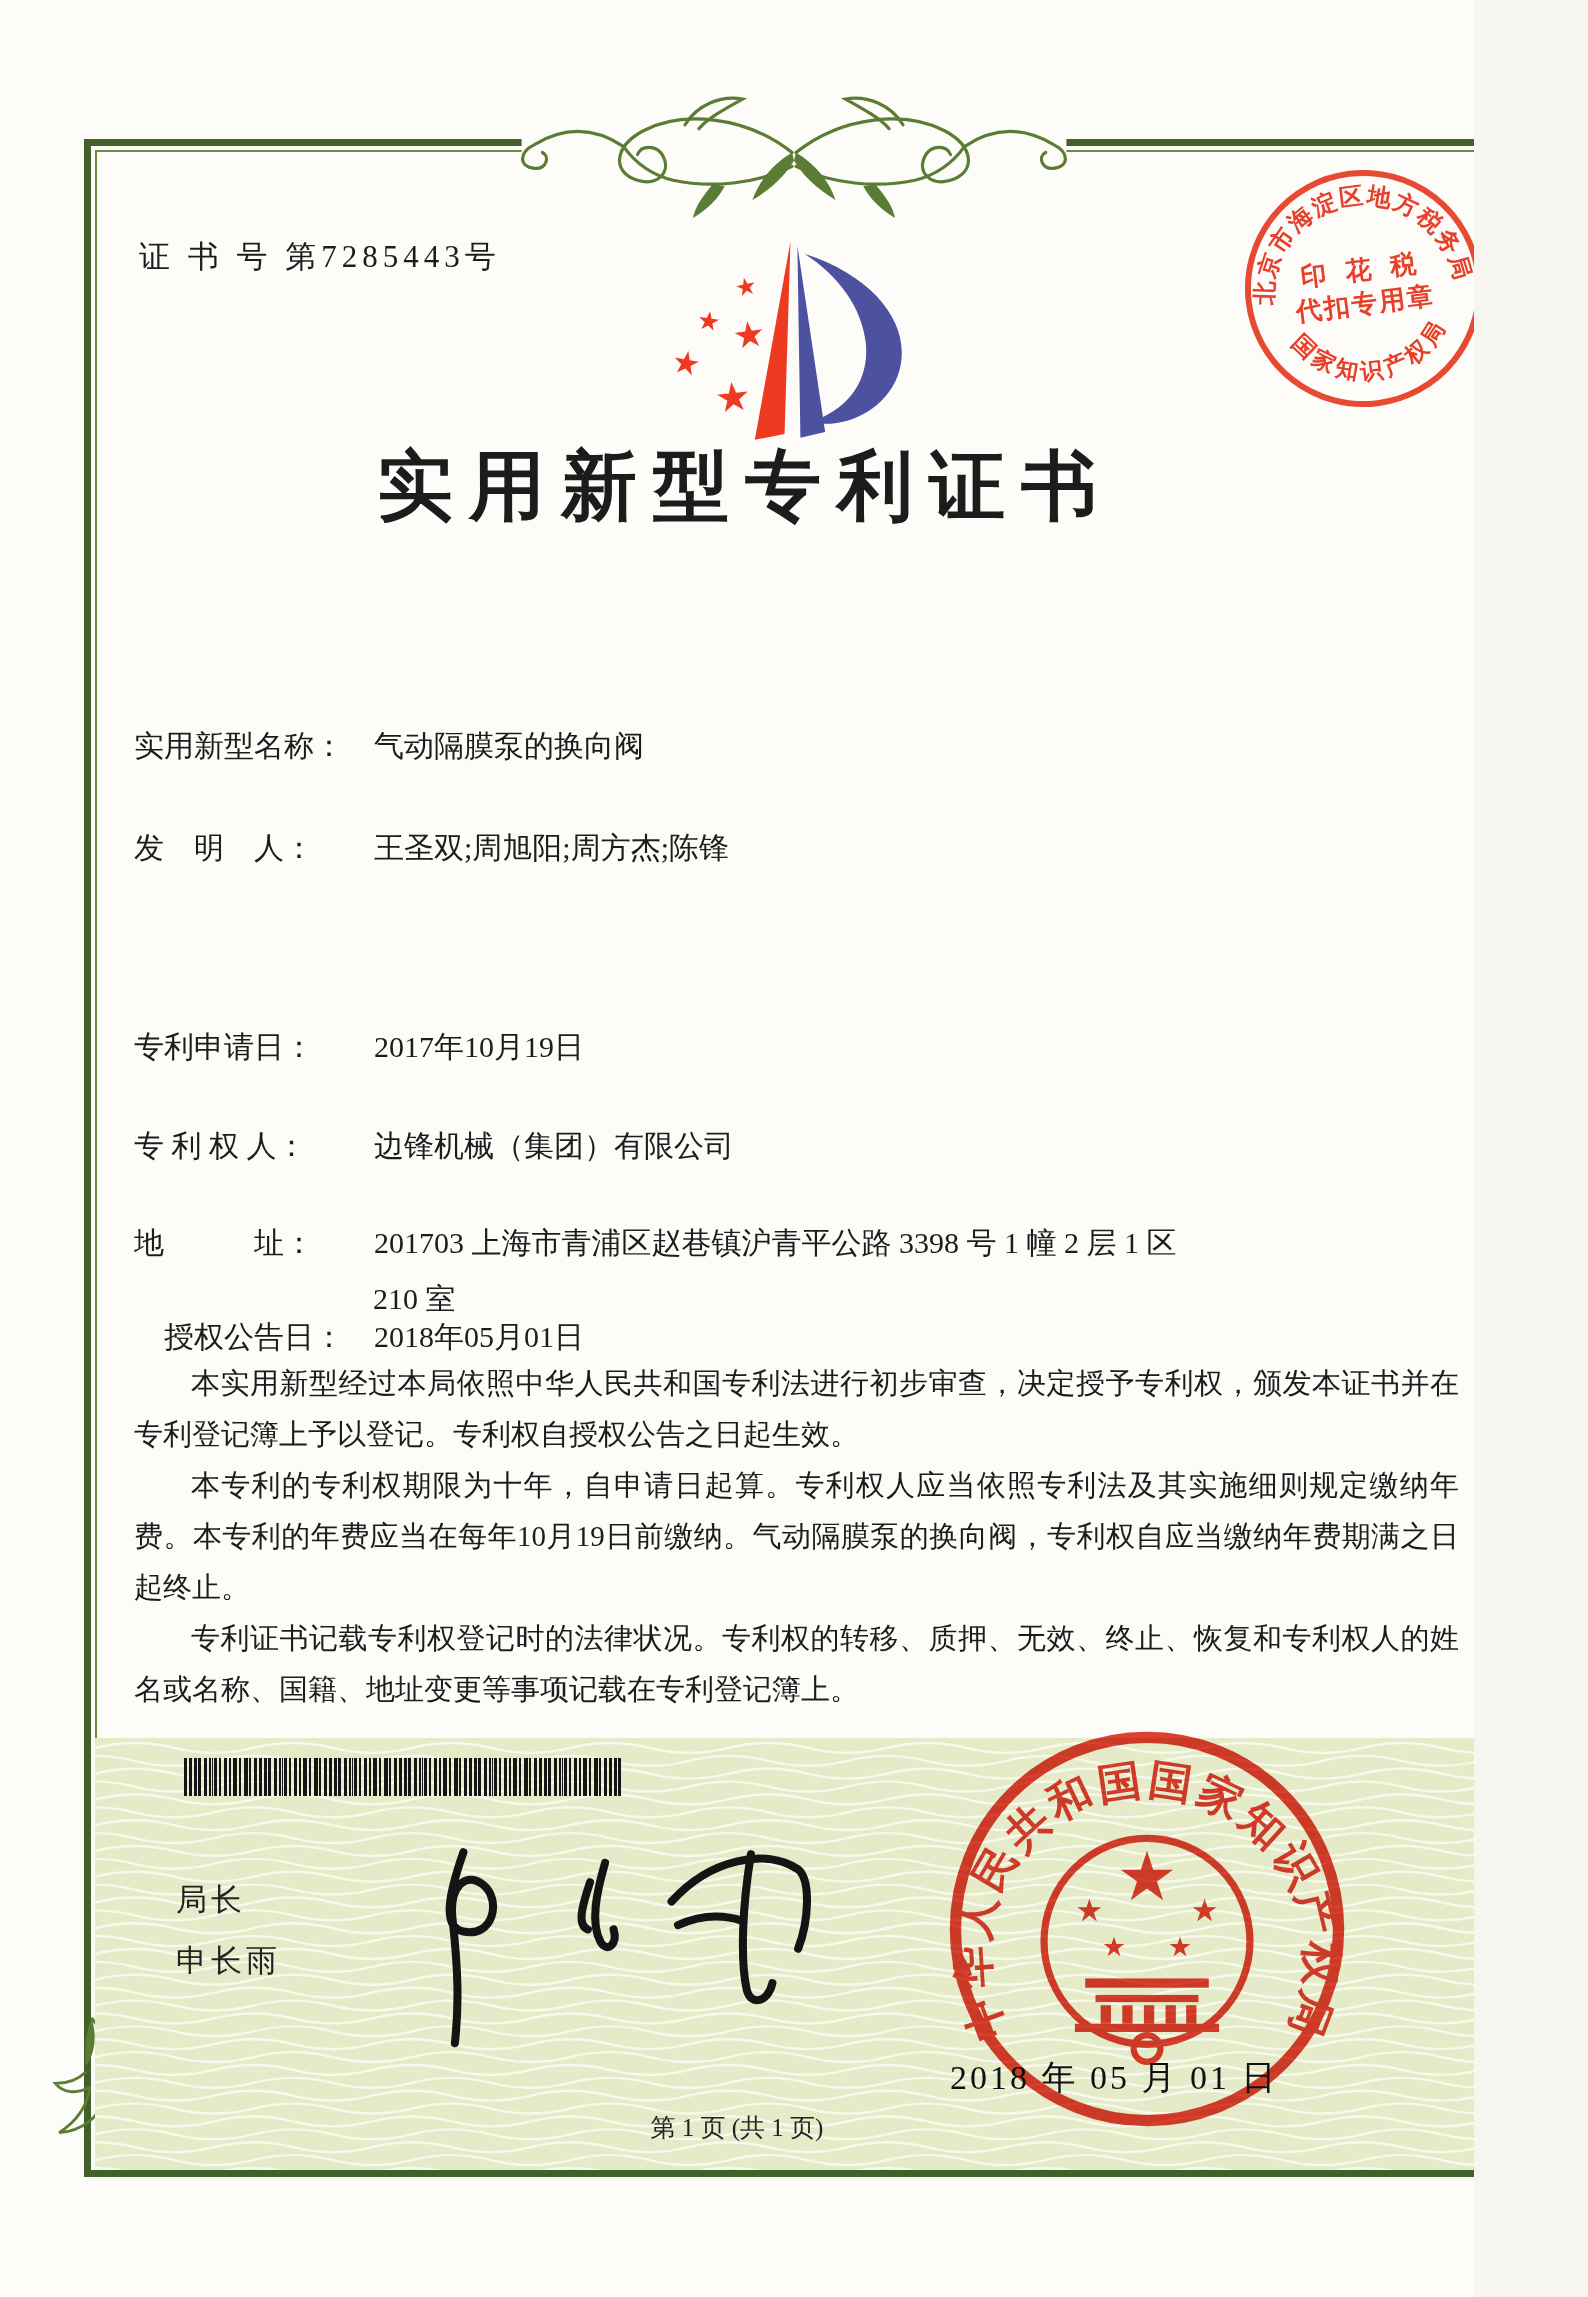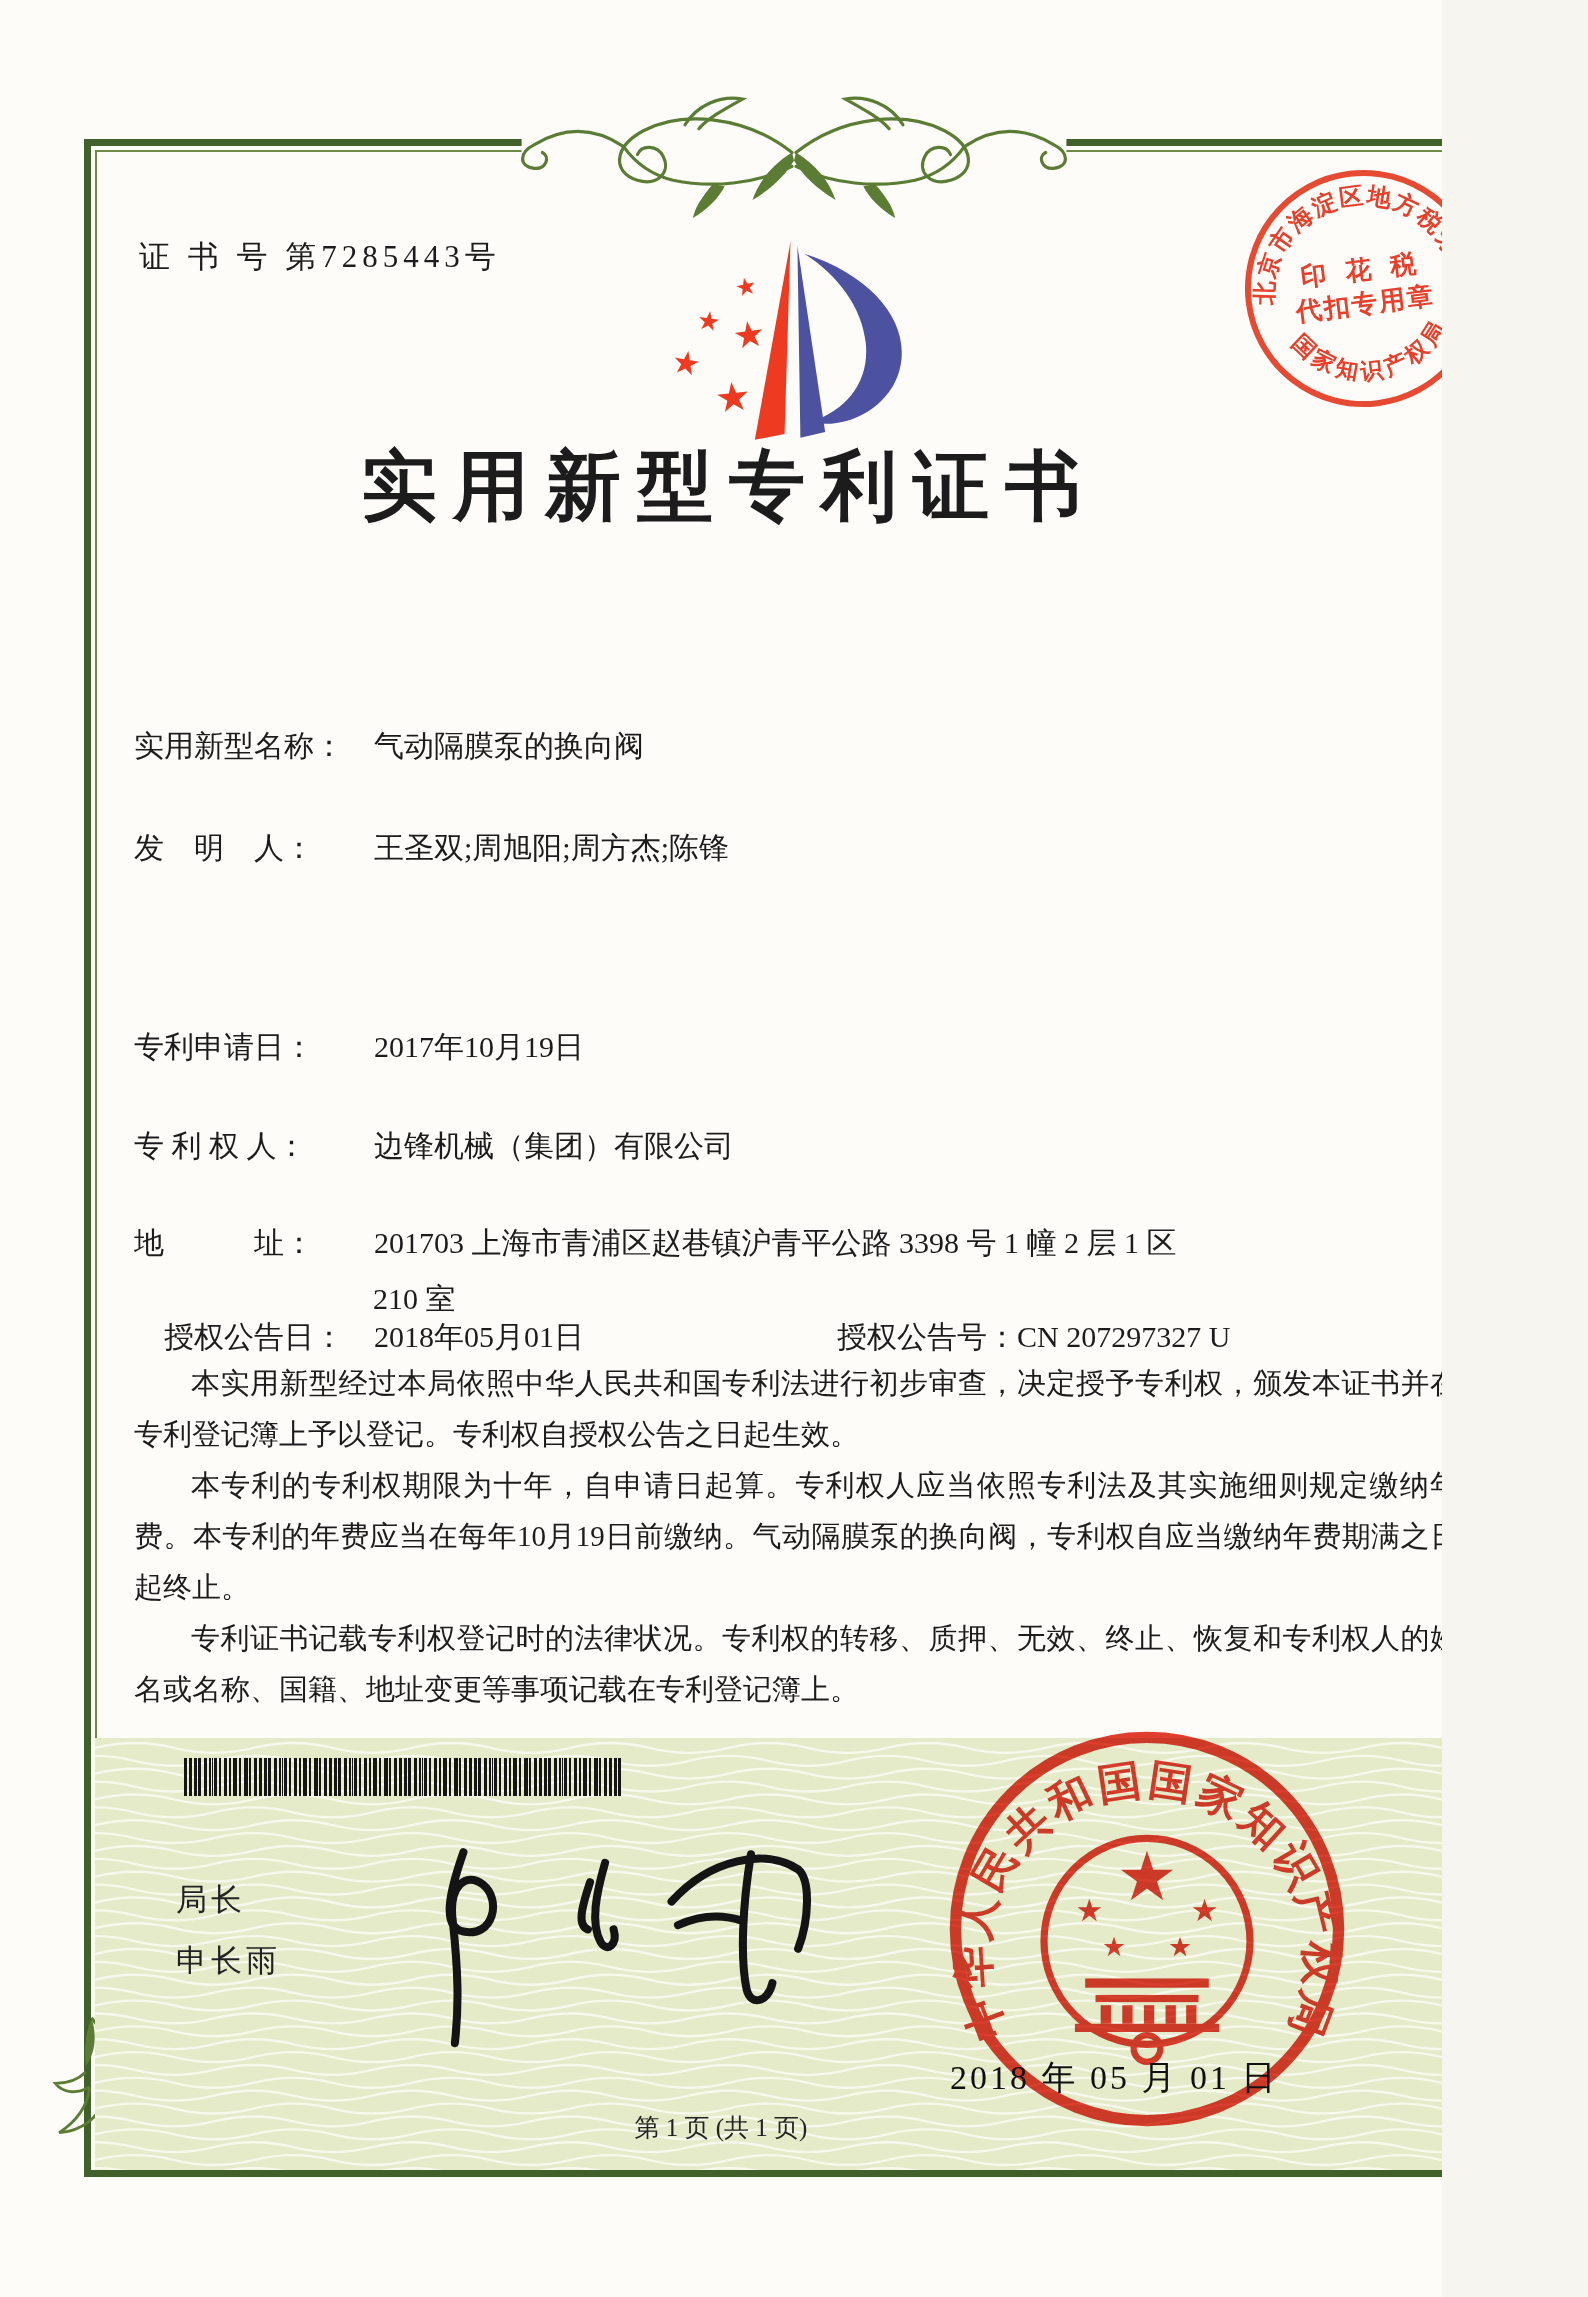--- a/index.html
+++ b/index.html
@@ -1,17 +1,17 @@
 <!DOCTYPE html>
 <html><head>
 <meta charset="utf-8">
 <style>
   html,body{margin:0;padding:0;background:#f6f5ef;}
   .page{position:relative;width:1442px;height:2298px;background:#fdfcf8;overflow:hidden;
-        font-family:"Liberation Serif","DejaVu Serif",serif;color:#1c1c1c;}
+        font-family:"Liberation Serif","DejaVu Serif",serif;color:#1c1c1c;padding-left:32px;}
   
   .frame-outer{position:absolute;left:84px;top:139px;width:1404px;height:2024px;
                border:7px solid #42602a;}
   .frame-inner{position:absolute;inset:4px;border:2px solid #6d8a49;}
   
   .flourish{position:absolute;left:477px;top:87px;width:634px;height:135px;}
   .corner-orn{position:absolute;}
   
   .cert-no{position:absolute;left:139px;top:236px;font-size:31px;letter-spacing:5px;}
   .logo{position:absolute;left:636px;top:218px;width:307px;height:236px;}
@@ -139,23 +139,20 @@
   </div>
   <div class="row" style="top:1126px;">
     <span class="lbl">专 利 权 人：</span><span>边锋机械（集团）有限公司</span>
   </div>
   <div class="row" style="top:1223px;">
     <span class="lbl">地　　　址：</span><span>201703 上海市青浦区赵巷镇沪青平公路 3398 号 1 幢 2 层 1 区</span>
   </div>
   <div class="addr2" style="top:1279px;">210 室</div>
   <div class="row" style="top:1317px;text-align:center;">
     <span class="lbl">授权公告日：</span><span>2018年05月01日</span>
-  </div>
-  <div class="grant-right" style="top:1317px;">
-    <span>授权公告号：</span><span>CN 207297327 U</span>
   </div>
 
   <div class="body-text">
     <p>本实用新型经过本局依照中华人民共和国专利法进行初步审查，决定授予专利权，颁发本证书并在专利登记簿上予以登记。专利权自授权公告之日起生效。</p>
     <p>本专利的专利权期限为十年，自申请日起算。专利权人应当依照专利法及其实施细则规定缴纳年费。本专利的年费应当在每年10月19日前缴纳。气动隔膜泵的换向阀，专利权自应当缴纳年费期满之日起终止。</p>
     <p>专利证书记载专利权登记时的法律状况。专利权的转移、质押、无效、终止、恢复和专利权人的姓名或名称、国籍、地址变更等事项记载在专利登记簿上。</p>
   </div>
 
   <svg class="band" viewBox="0 0 1411 436" preserveAspectRatio="none">
     <defs>

